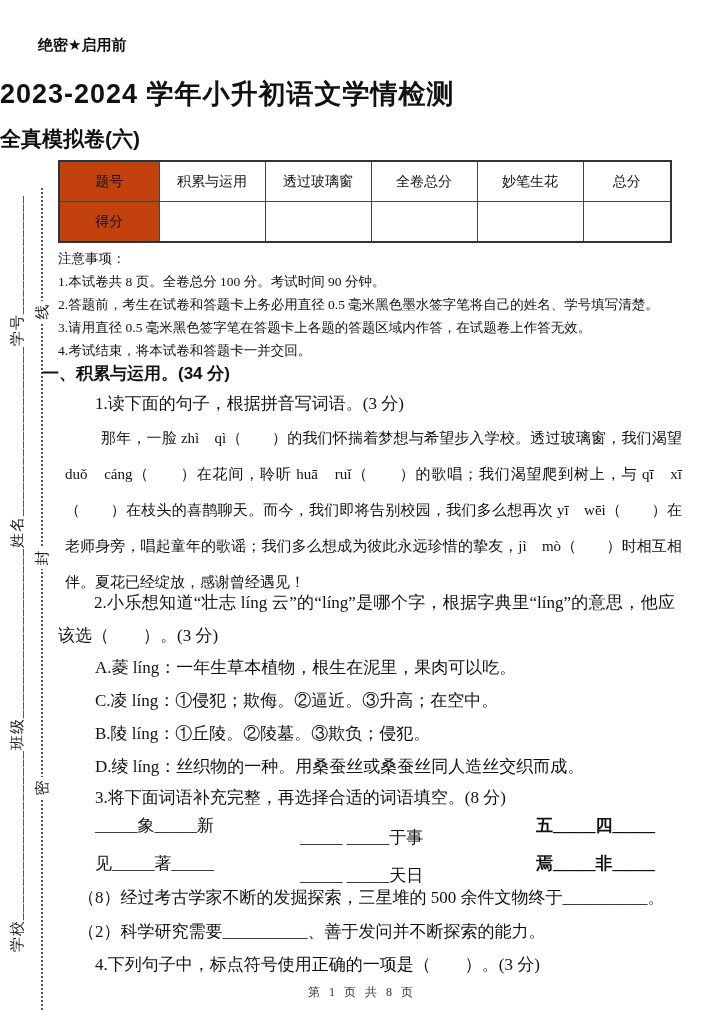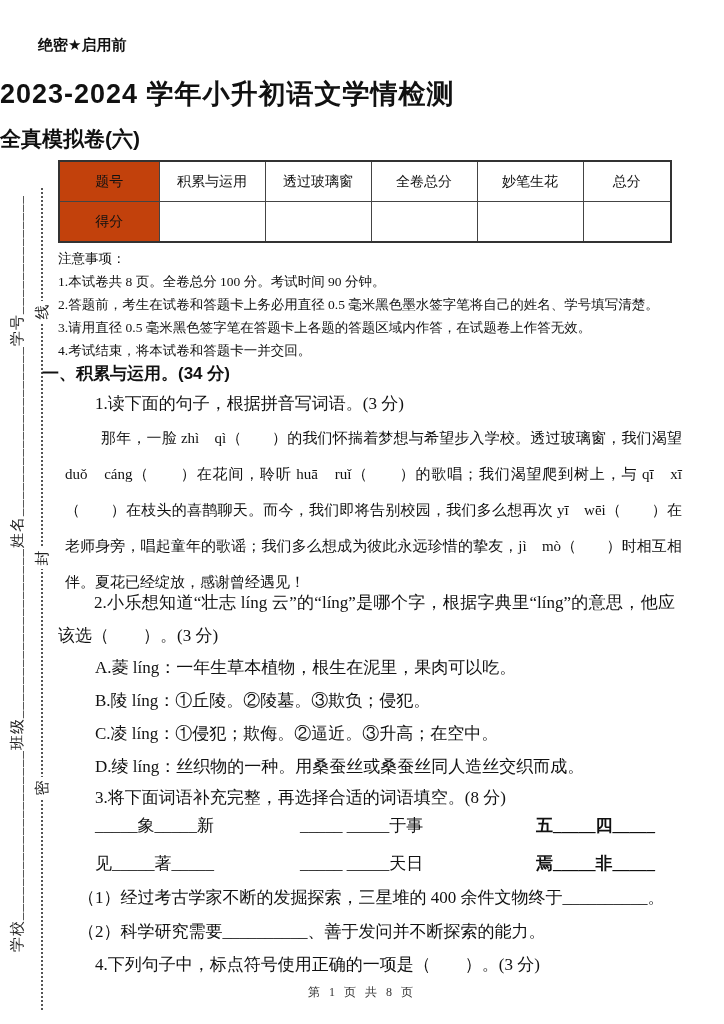--- a/index.html
+++ b/index.html
@@ -58,21 +58,21 @@
     line-height:36px;text-align:justify;text-indent:36px;}
   .q2-stem{position:absolute;left:58px;top:586px;width:617px;font-size:17px;
     line-height:33px;text-align:justify;text-indent:36px;}
   .q2-options{position:absolute;left:95px;top:651px;width:580px;font-size:17px;line-height:33px;}
   .q3-stem{position:absolute;left:95px;top:786px;font-size:17px;}
   .blank-row{position:absolute;left:58px;width:617px;height:34px;font-size:17px;}
   .blank-row.r1{top:814px;}
   .blank-row.r2{top:852px;}
   .blank-row span{position:absolute;white-space:nowrap;}
   .blank-row .b1{left:37px;}
-  .blank-row .b2{left:242px;}
+  .blank-row .b2{left:242px;margin-top:12px;}
   .blank-row .b3{left:478px;font-weight:bold;}
   .q3-fill1{position:absolute;left:78px;top:886px;font-size:17px;white-space:nowrap;}
   .q3-fill2{position:absolute;left:78px;top:920px;font-size:17px;white-space:nowrap;}
   .q4-stem{position:absolute;left:95px;top:953px;font-size:17px;white-space:nowrap;}
 
   .page-footer{position:absolute;left:0;width:724px;top:984px;text-align:center;
     font-size:12px;letter-spacing:3px;color:#333;}
 </style>
 </head>
 <body>
@@ -125,34 +125,34 @@
 </div>
 
 <div class="sec-heading sans">一、积累与运用。(34 分)</div>
 
 <div class="q1-stem">1.读下面的句子，根据拼音写词语。(3 分)</div>
 <div class="q1-passage">那年，一脸 zhì　qì（　　）的我们怀揣着梦想与希望步入学校。透过玻璃窗，我们渴望 duǒ　cáng（　　）在花间，聆听 huā　ruǐ（　　）的歌唱；我们渴望爬到树上，与 qī　xī（　　）在枝头的喜鹊聊天。而今，我们即将告别校园，我们多么想再次 yī　wēi（　　）在老师身旁，唱起童年的歌谣；我们多么想成为彼此永远珍惜的挚友，jì　mò（　　）时相互相伴。夏花已经绽放，感谢曾经遇见！</div>
 
 <div class="q2-stem">2.小乐想知道“壮志 líng 云”的“líng”是哪个字，根据字典里“líng”的意思，他应该选（　　）。(3 分)</div>
 <div class="q2-options">
   <div>A.菱 líng：一年生草本植物，根生在泥里，果肉可以吃。</div>
+  <div>C.凌 líng：①侵犯；欺侮。②逼近。③升高；在空中。</div>
   <div>B.陵 líng：①丘陵。②陵墓。③欺负；侵犯。</div>
-  <div>C.凌 líng：①侵犯；欺侮。②逼近。③升高；在空中。</div>
   <div>D.绫 líng：丝织物的一种。用桑蚕丝或桑蚕丝同人造丝交织而成。</div>
 </div>
 
 <div class="q3-stem">3.将下面词语补充完整，再选择合适的词语填空。(8 分)</div>
 <div class="blank-row r1">
   <span class="b1">_____象_____新</span>
   <span class="b2">_____ _____于事</span>
   <span class="b3">五_____四_____</span>
 </div>
 <div class="blank-row r2">
   <span class="b1">见_____著_____</span>
   <span class="b2">_____ _____天日</span>
   <span class="b3">焉_____非_____</span>
 </div>
-<div class="q3-fill1">（1）经过考古学家不断的发掘探索，三星堆的 400 余件文物终于__________。</div>
+<div class="q3-fill1">（8）经过考古学家不断的发掘探索，三星堆的 500 余件文物终于__________。</div>
 <div class="q3-fill2">（2）科学研究需要__________、善于发问并不断探索的能力。</div>
 
 <div class="q4-stem">4.下列句子中，标点符号使用正确的一项是（　　）。(3 分)</div>
 
 <div class="page-footer">第 1 页 共 8 页</div>
 
 </body></html>

